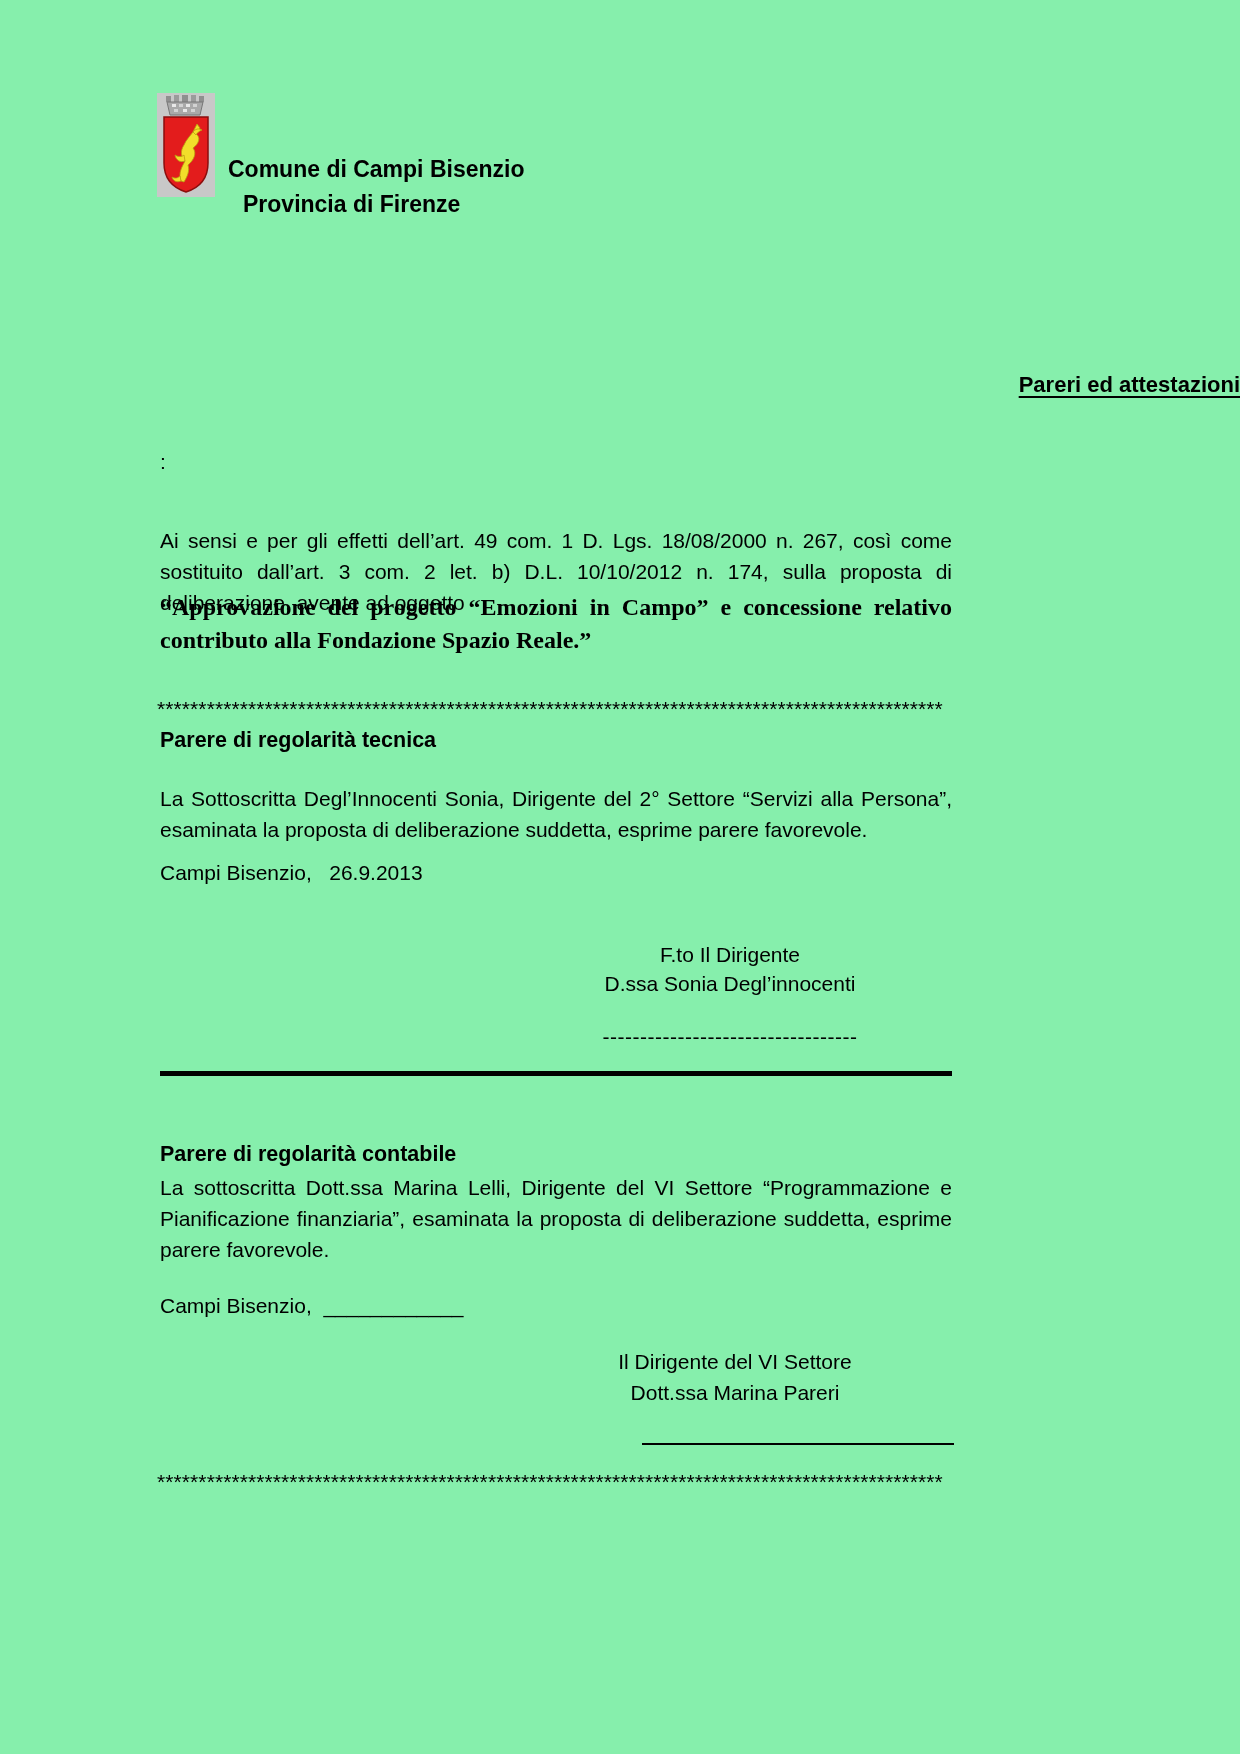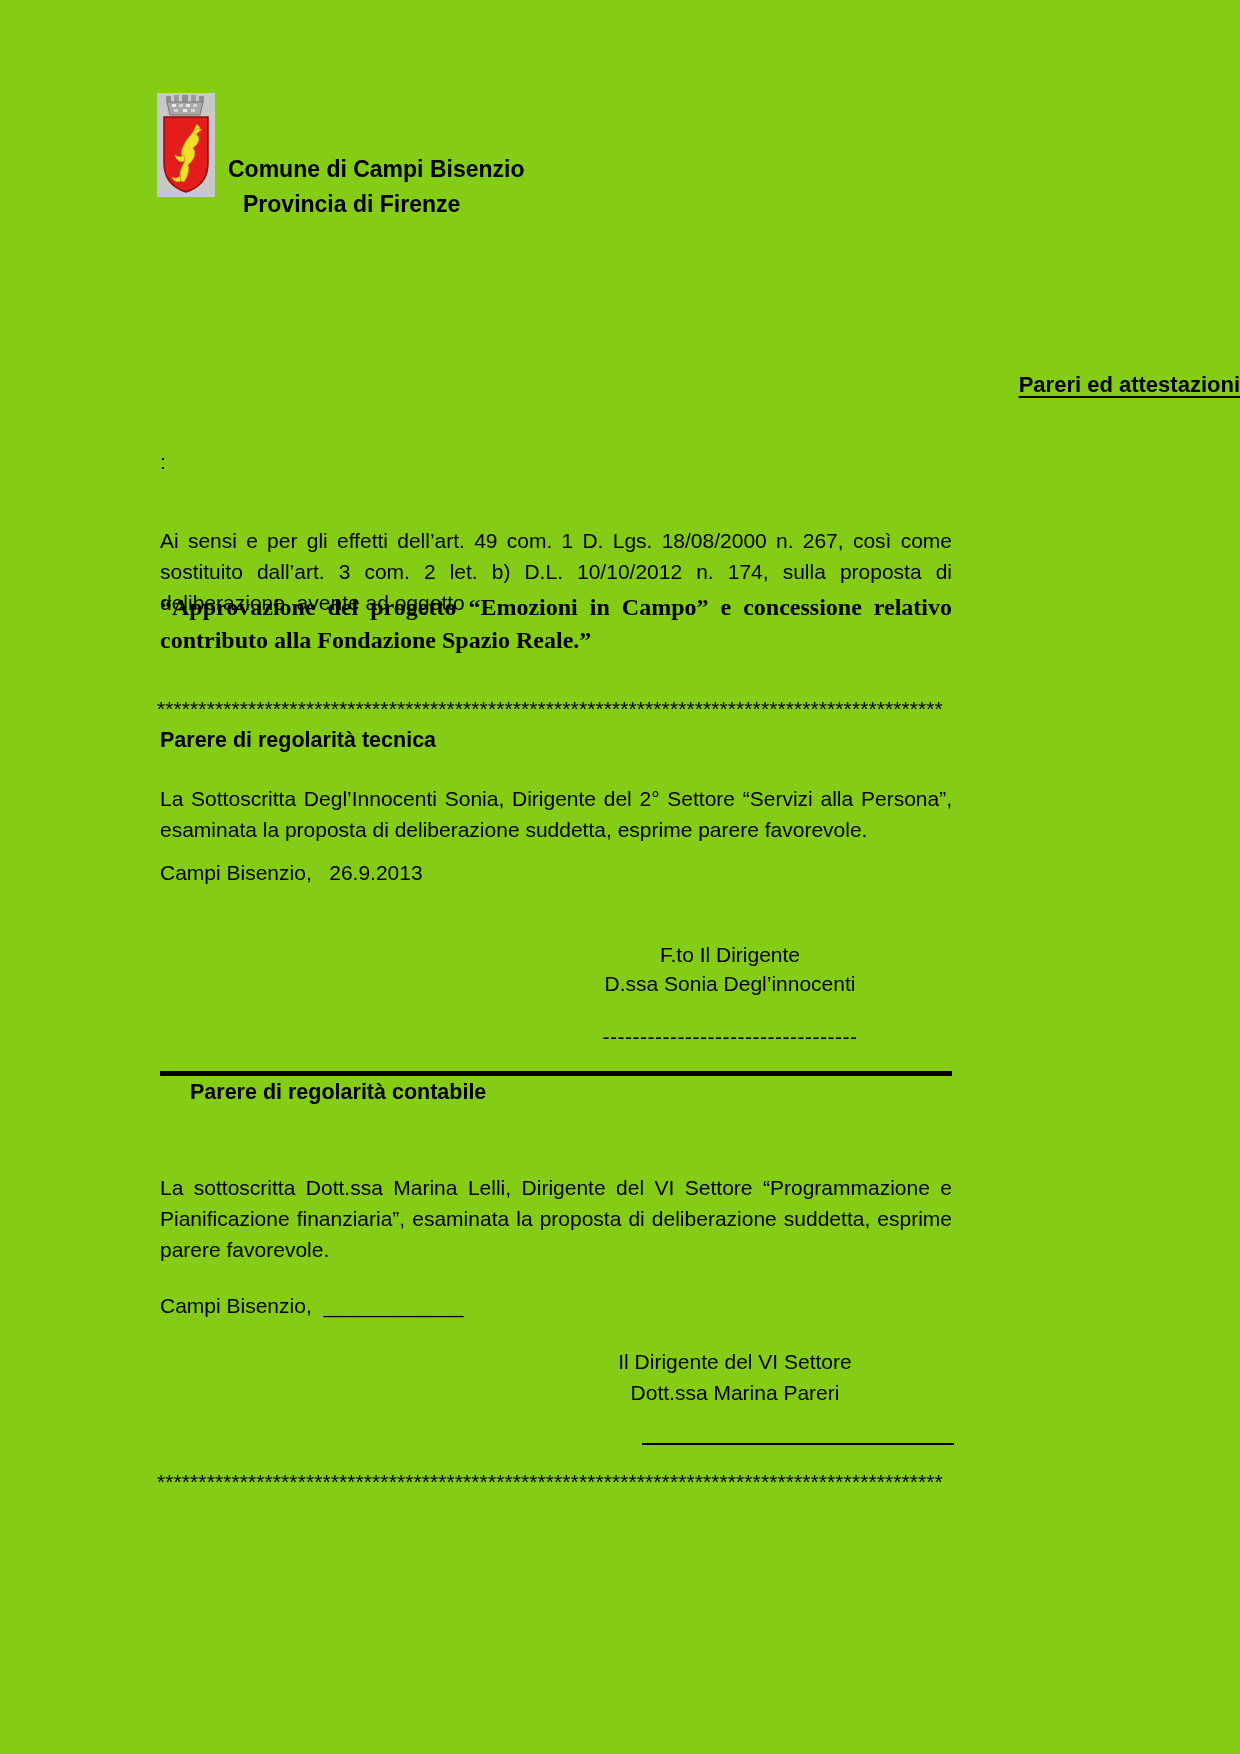--- a/index.html
+++ b/index.html
@@ -1,40 +1,40 @@
 <!DOCTYPE html>
 <html lang="it"><head>
 <meta charset="utf-8">
 <style>
   html,body{margin:0;padding:0;background:#ffffff;}
   .page{
     position:relative;
     width:1240px;height:1754px;
-    background:#84cc16;
+    background:#86efac;
     font-family:"Liberation Sans",sans-serif;
     color:#000;
     overflow:hidden;
   }
   .abs{position:absolute;}
   .logo{left:157px;top:93px;width:58px;height:104px;}
   .muni-name{left:228px;top:156px;font-size:23px;font-weight:bold;white-space:nowrap;}
   .prov-name{left:243px;top:191px;font-size:23px;font-weight:bold;white-space:nowrap;}
   .attachment{left:420px;top:258px;width:532px;text-align:right;font-size:22px;font-weight:bold;line-height:29px;white-space:pre;}
   .doc-title{left:0;top:372px;width:1240px;text-align:right;font-size:22px;font-weight:bold;}
   .doc-title span{text-decoration:underline;text-underline-offset:4px;}
   .colon{left:160px;top:450px;font-size:21px;}
   .para{left:160px;width:792px;font-size:21px;line-height:31px;text-align:justify;}
   .para1{top:479px;margin-top:46px;}
   .subject{left:160px;width:792px;top:591px;font-family:"Liberation Serif",serif;font-size:24px;font-weight:bold;line-height:33px;text-align:justify;}
   .stars{left:157px;width:796px;font-size:21px;white-space:nowrap;overflow:hidden;letter-spacing:0.1px;}
   .stars1{top:697px;}
   .stars2{top:1470px;}
   .sec-heading{left:160px;font-size:21.5px;font-weight:bold;white-space:nowrap;}
   .h-tecnica{top:728px;}
-  .h-contabile{top:1080px;margin-left:30px;}
+  .h-contabile{top:1142px;}
   .body-tecnica{top:783px;}
   .body-contabile{top:1160px;margin-top:12px;}
   .date-line{left:160px;font-size:21px;white-space:pre;}
   .date-tecnica{top:861px;}
   .date-contabile{top:1294px;}
   .sig{text-align:center;font-size:21px;line-height:29px;white-space:nowrap;}
   .sig1{left:540px;top:940px;width:380px;}
   .sig1 .dashes{margin-top:24px;letter-spacing:0.5px;}
   .thick-rule{left:160px;top:1071px;width:792px;height:5px;background:#000;}
   .sig2{left:545px;top:1346px;width:380px;line-height:31px;}

